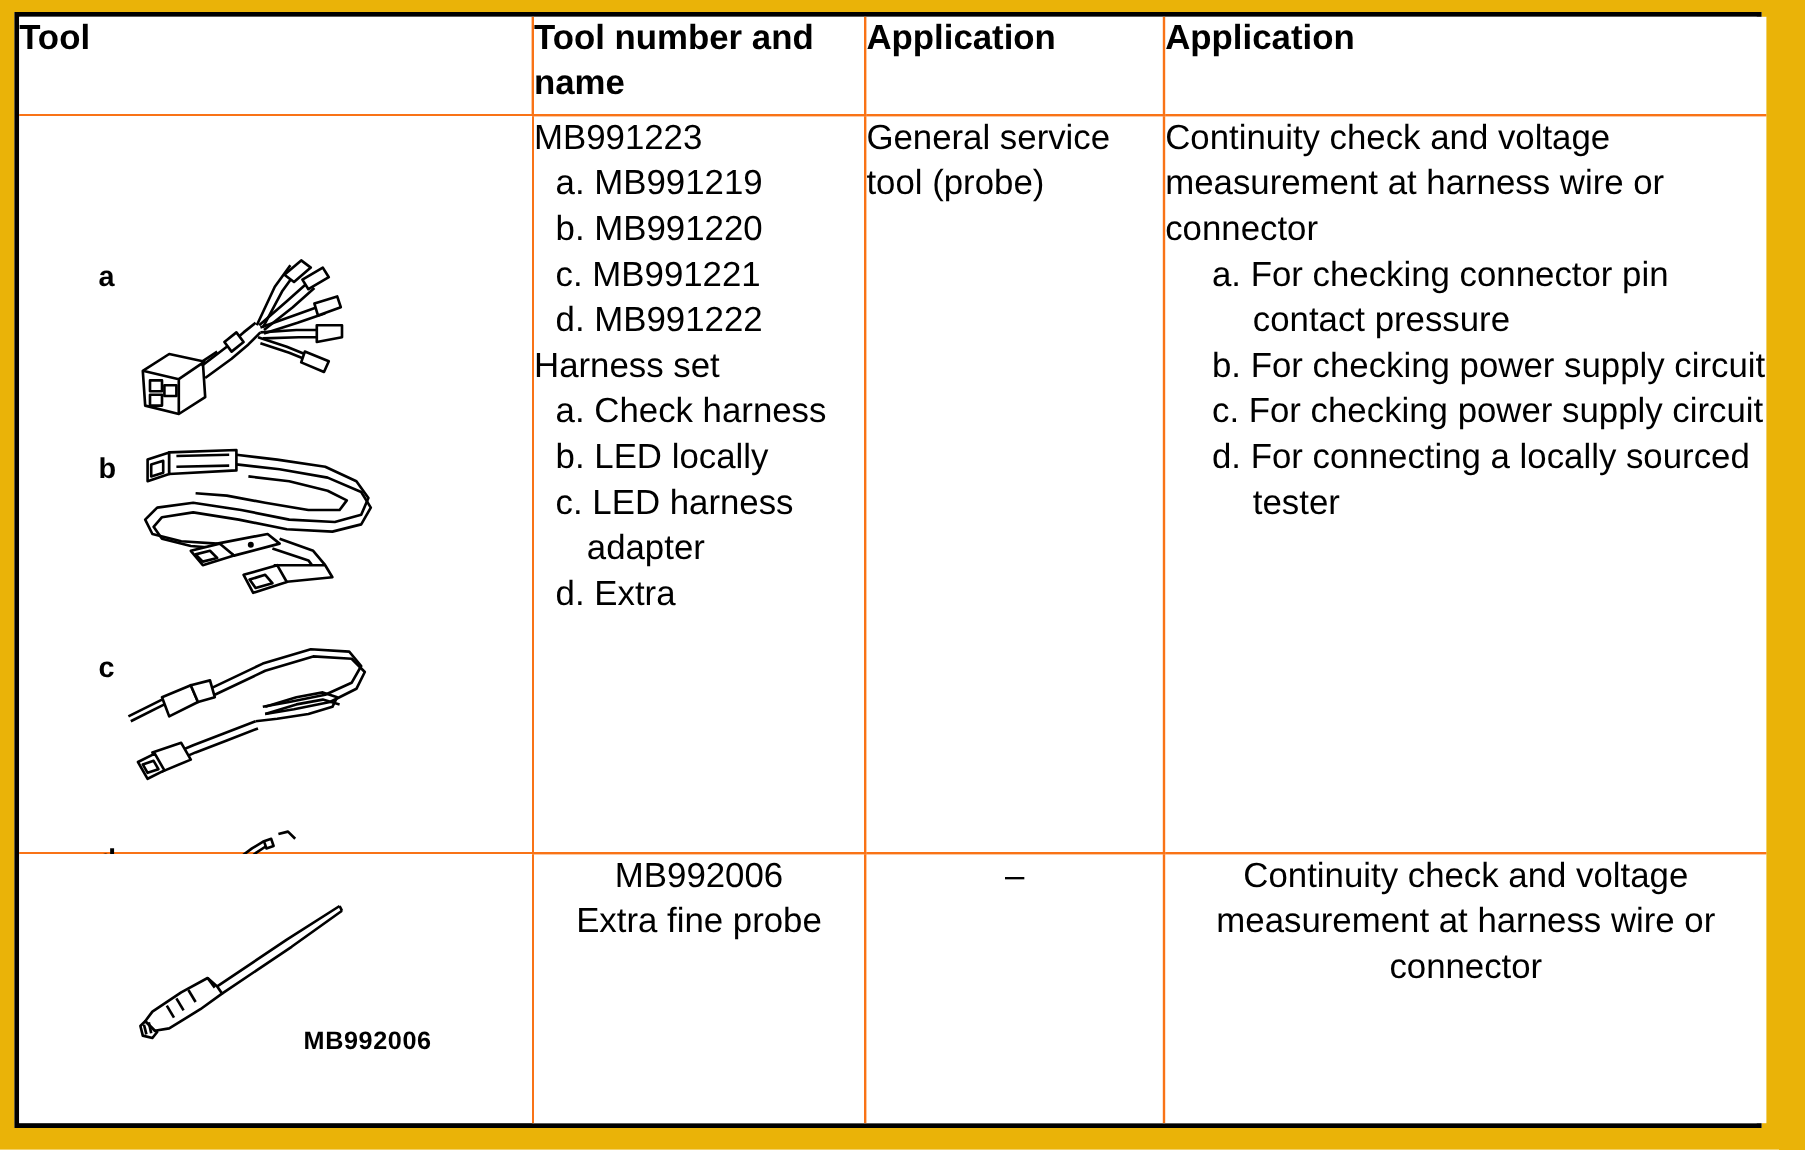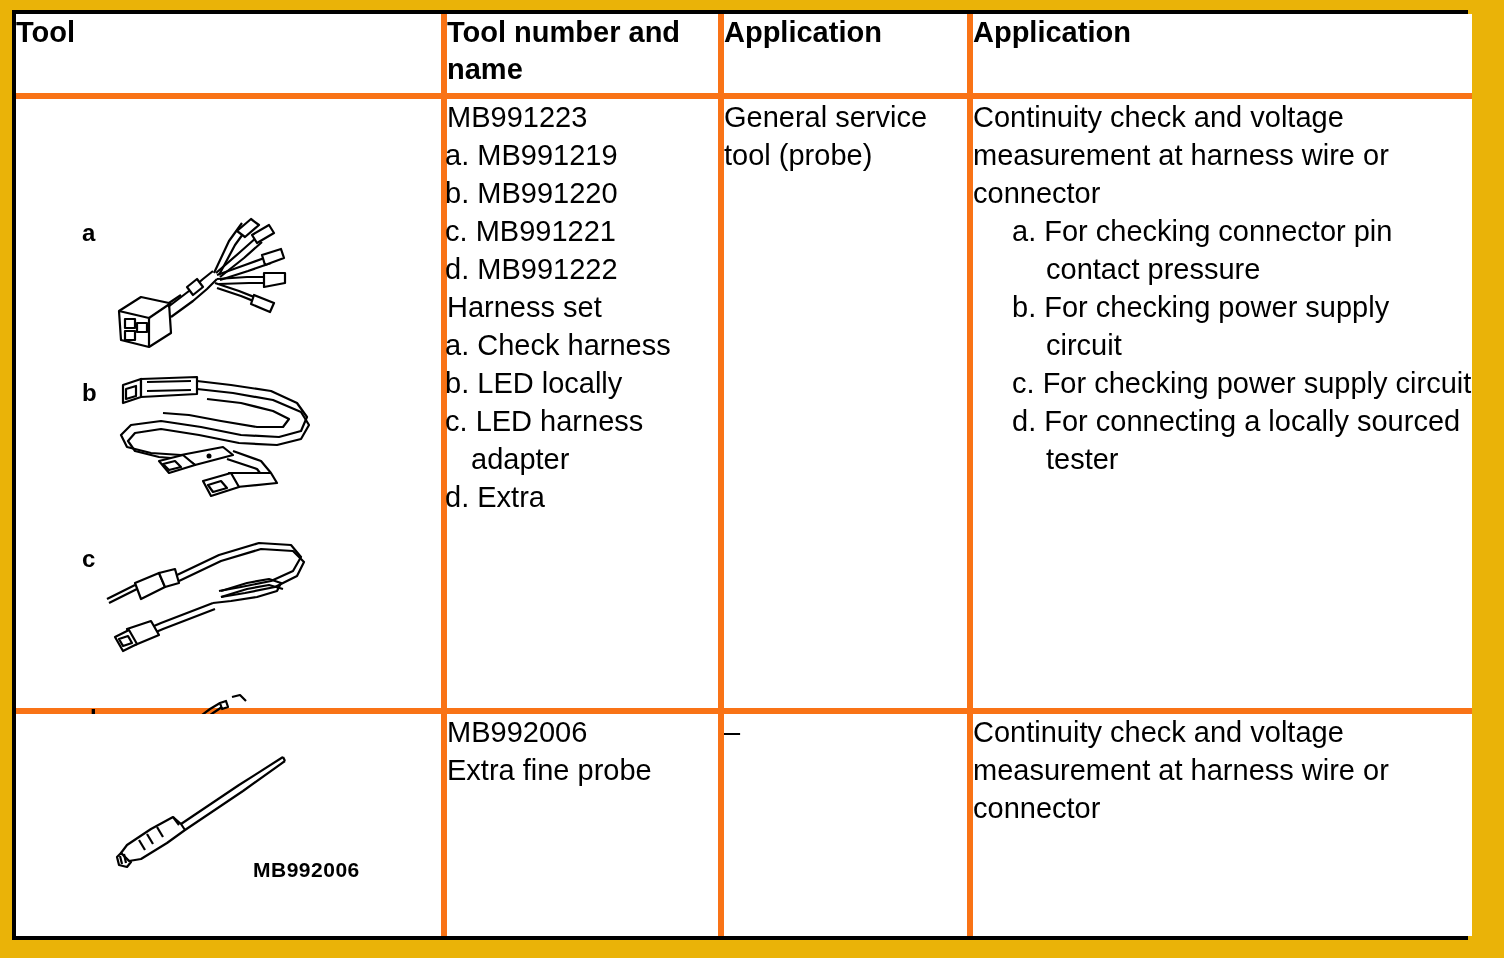--- a/index.html
+++ b/index.html
@@ -34,28 +34,28 @@
     border-collapse: collapse;
     background: #fff;
   }
   .tool-table table {
     width: 100%;
     height: 100%;
     border-collapse: collapse;
     table-layout: fixed;
   }
   .tool-table td, .tool-table th {
-    border: 6px solid #f97316;
+    border: 2px solid #f97316;
     vertical-align: top;
     padding: 0;
     background: #fff;
   }
   
   .tool-table tr:first-child th { border-top: none; }
-  .tool-table tr:last-child td { border-bottom: none; }
+  .tool-table tr:last-child td { border-bottom: none; text-align: center; }
   .tool-table td:first-child, .tool-table th:first-child { border-left: none; }
   .tool-table td:last-child, .tool-table th:last-child { border-right: none; }
 
   .col-tool   { width: 428px; }
   .col-number { width: 277px; }
   .col-super  { width: 249px; }
   .col-app    { width: 502px; }
 
   .row-header   { height: 82px; }
   .row-one      { height: 615px; }
@@ -78,21 +78,21 @@
   }
   .cell .topline { margin: 0; }
 
   ul.sub {
     list-style: none;
     margin: 0;
     padding: 0;
   }
   ul.sub li {
     margin: 0;
-    padding-left: 24px;
+    padding-left: 44px;
     text-indent: -26px;
   }
   ul.sub.app li {
     padding-left: 73px;
     text-indent: -34px;
   }
 
   .dash { font-size: 29px; }
 
   

